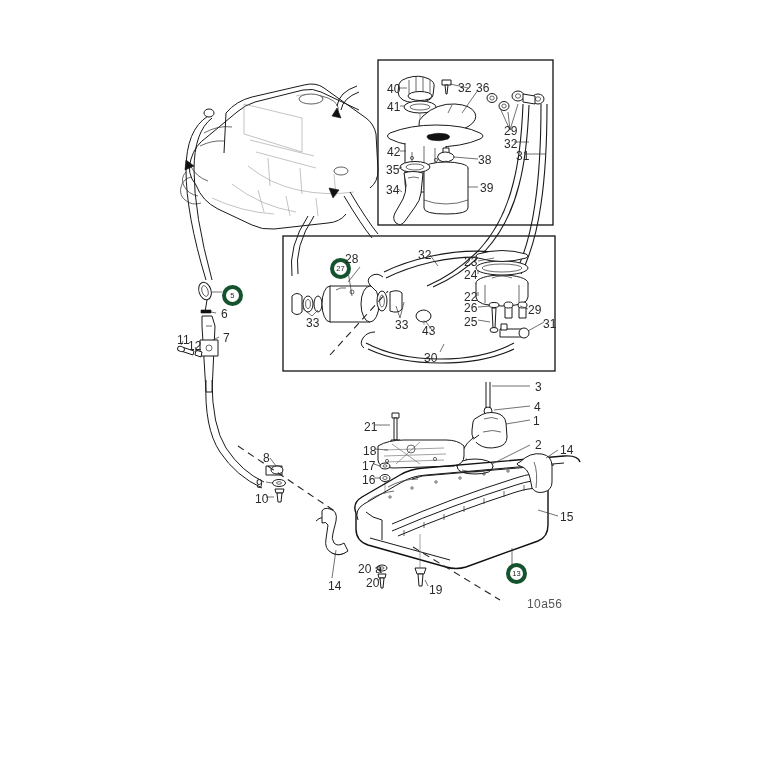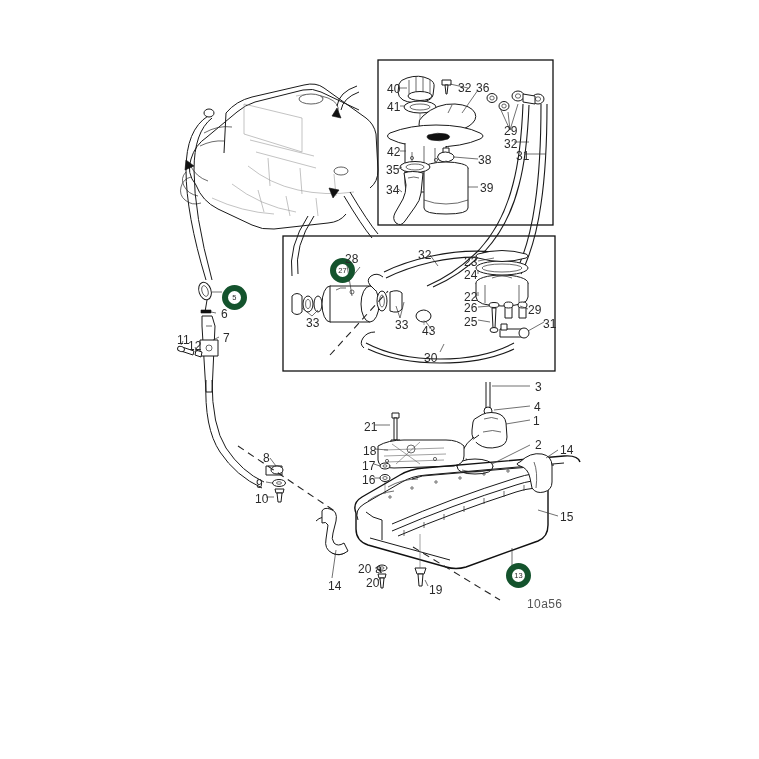--- a/index.html
+++ b/index.html
@@ -27,21 +27,21 @@
     position:absolute;
     font-family:"Liberation Sans", sans-serif;
     font-size:12px;color:#2a2a2a;
     letter-spacing:0.2px;
     white-space:nowrap;
     line-height:1;
     user-select:none;
   }
   .lbl.circ{
     font-size:7.5px;
-    width:13px;height:13px;border:6px solid #14532d;border-radius:50%;
+    width:13px;height:13px;border:4px solid #14532d;border-radius:50%;
     display:flex;align-items:center;justify-content:center;
     color:#2a2a2a;
   }
   .wm{
     position:absolute;font-size:12px;color:#555;letter-spacing:0.4px;
   }
 </style>
 </head>
 <body>
 

